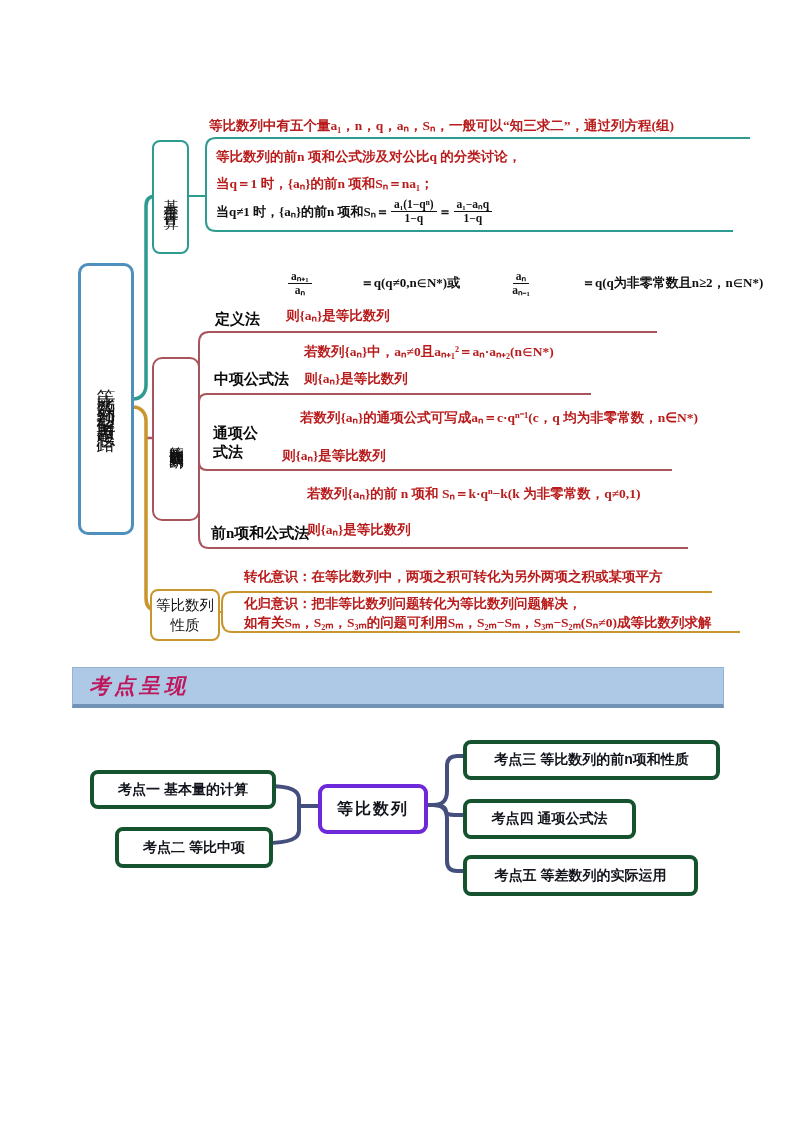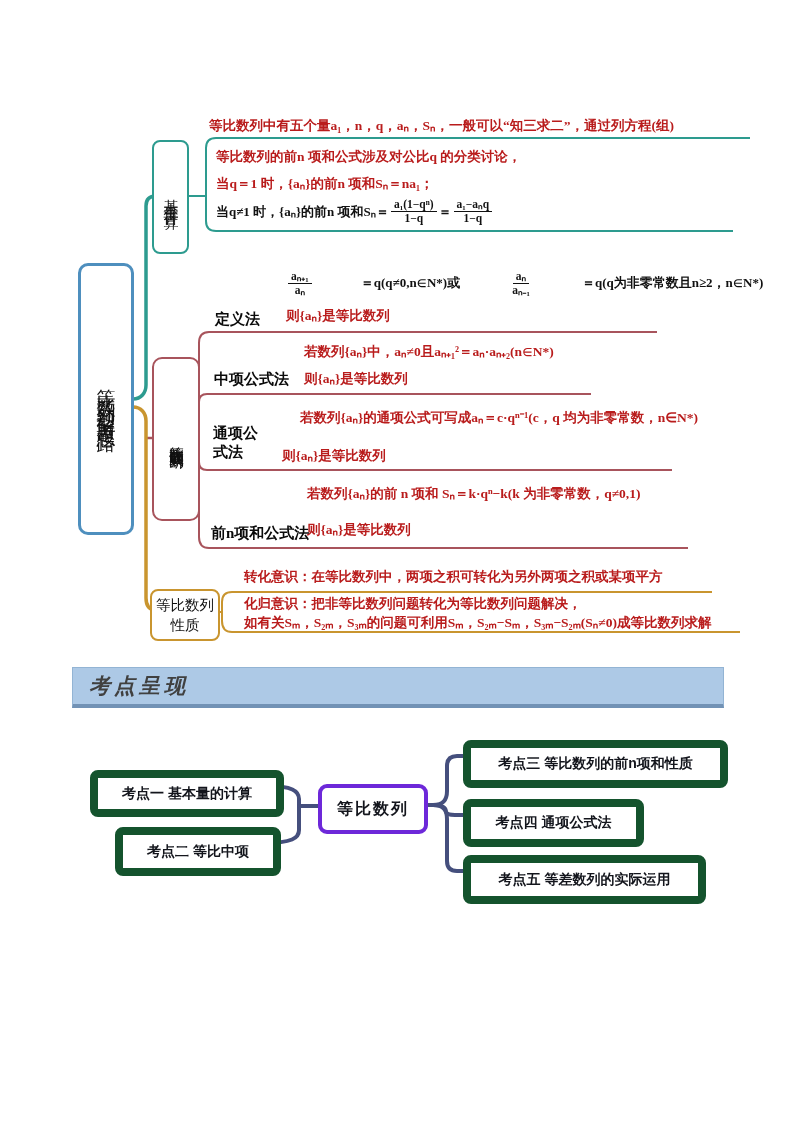--- a/index.html
+++ b/index.html
@@ -22,24 +22,24 @@
   .tx{position:absolute;z-index:1;white-space:nowrap;font-weight:bold;font-size:13.5px;color:#b91c1c;}
   .lbl{position:absolute;z-index:1;white-space:nowrap;font-weight:bold;font-size:15px;color:#0a0a0a;}
   .frow{position:absolute;z-index:1;display:flex;align-items:center;font-weight:bold;font-size:13px;white-space:nowrap;}
   .frac{display:inline-flex;flex-direction:column;align-items:center;font-size:11.5px;line-height:13px;margin:0 2px;}
   .frac .num{border-bottom:1.5px solid #111;padding:0 3px;}
   .frac .den{padding:0 3px;}
   
   #banner{position:absolute;left:72px;top:667px;width:650px;height:36px;z-index:2;
           background:#ADC9E6;border:1px solid #93b4d4;border-bottom:4px solid #7292b5;
           display:flex;align-items:center;}
-  #banner .bt{font-size:21px;font-weight:bold;font-style:italic;color:#404040;margin-left:16px;
+  #banner .bt{font-size:21px;font-weight:bold;font-style:italic;color:#be185d;margin-left:16px;
               letter-spacing:4px;}
   
-  .m2box{position:absolute;z-index:2;background:#fff;border:8px solid #14532d;border-radius:8px;
+  .m2box{position:absolute;z-index:2;background:#fff;border:4px solid #14532d;border-radius:8px;
          display:flex;align-items:center;justify-content:center;font-weight:bold;font-size:14px;color:#13151c;
          font-family:"Liberation Sans", sans-serif;}
   #m2-center{left:318px;top:784px;width:102px;height:42px;border:4px solid #6d28d9;border-radius:9px;
              font-size:16px;letter-spacing:2px;}
   #m2-b1{left:90px;top:770px;width:178px;height:31px;}
   #m2-b2{left:115px;top:827px;width:150px;height:33px;}
   #m2-b3{left:463px;top:740px;width:249px;height:32px;}
   #m2-b4{left:463px;top:799px;width:165px;height:32px;}
   #m2-b5{left:463px;top:855px;width:227px;height:33px;}
 </style>

